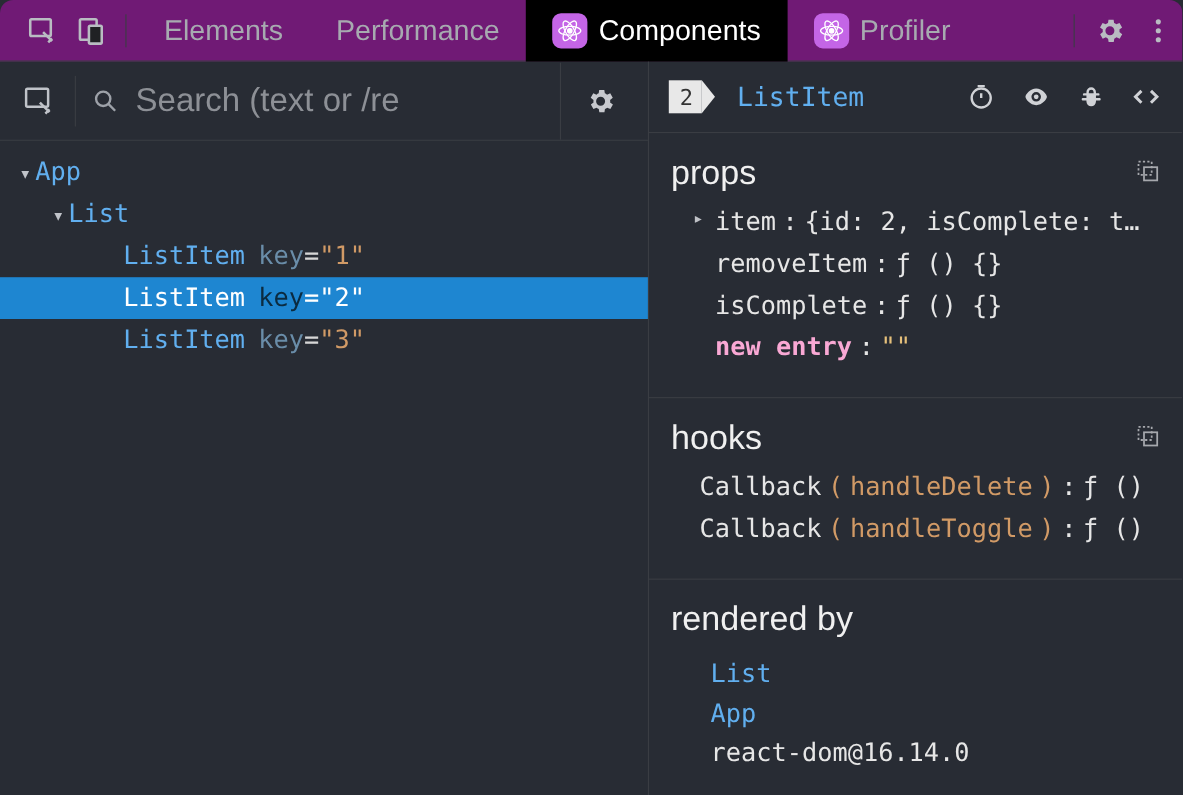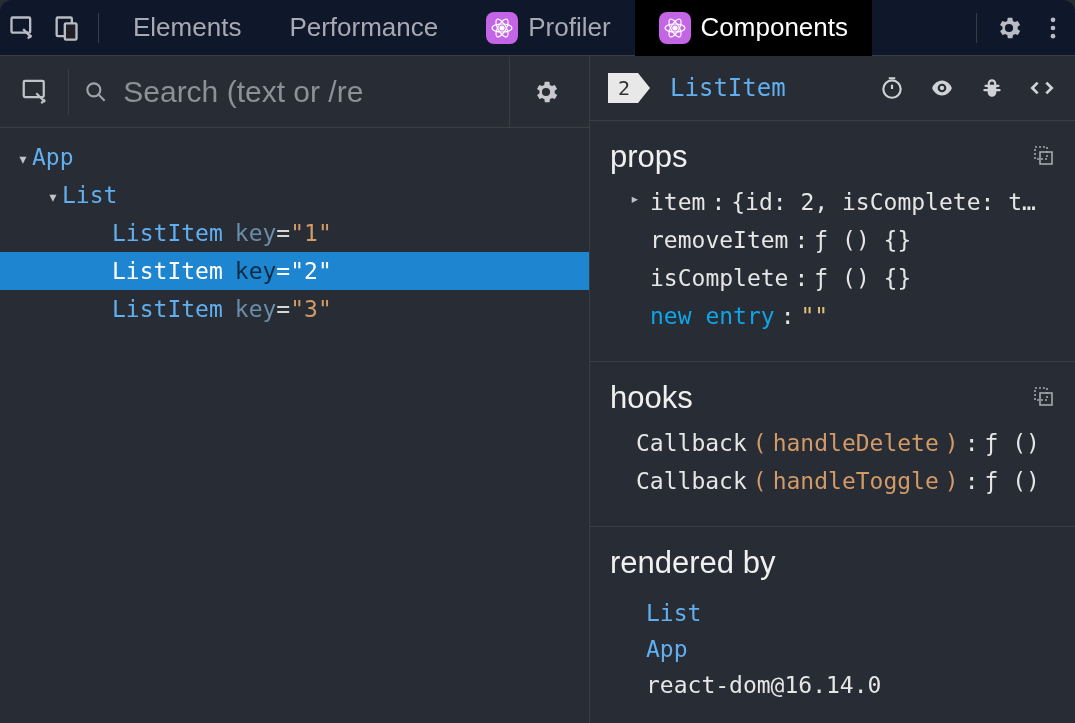--- a/index.html
+++ b/index.html
@@ -9,24 +9,25 @@
     background: #282c34;
     font-family: Menlo, Monaco, "Courier New", monospace;
     font-size: 23px;
     color: #e6e6e6;
     overflow: hidden;
     border-radius: 12px;
   }
   
   .tabbar {
     height: 56px;
-    background: #0f172a;
+    background: #701a75;
     display: flex;
     align-items: center;
     border-bottom: 1px solid #3a3d43;
+    padding-left: 16px;
   }
   .tb-iconbtn {
     width: 44px;
     height: 56px;
     display: flex;
     align-items: center;
     justify-content: center;
     color: #b9bcc2;
   }
   .tb-iconbtn svg { width: 28px; height: 28px; }
@@ -190,21 +191,21 @@
     height: 38px;
     padding-left: 20px;
     white-space: nowrap;
     overflow: hidden;
   }
   .kvline .tri { width: 14px; color:#bfc1c6; font-size:16px;}
   .kvline .tri.r::before{content:"▸";}
   .kv-key { color: #e6e6e6; }
   .kv-colon { color: #e6e6e6; }
   .kv-val { color: #e6e6e6; }
-  .kv-dim { color: #0ea5e9; }
+  .kv-dim { color: #f9a8d4; font-weight: bold; }
   .kv-yellow { color: #e5c07b; }
   .copy-icon svg{width:24px;height:24px;}
   .link { color: #61afef; }
   .rb-list { padding-left: 36px; }
   .rb-item { height:36px; display:flex; align-items:center;}
 </style>
 </head>
 <body>
 
 <div class="tabbar">
@@ -220,43 +221,43 @@
       <rect x="11" y="8" width="10" height="14" rx="1" fill="#202124"></rect>
     </svg>
   </div>
   <div class="tb-div"></div>
 
   <div class="tab">
     <span>Elements</span>
   </div>
   <div class="tab">
     <span>Performance</span>
+  </div>
+  <div class="tab react active">
+    <span class="react-badge">
+      <svg viewBox="0 0 24 24" fill="none" stroke="#fff" stroke-width="1.2">
+        <circle cx="12" cy="12" r="2" fill="#fff"></circle>
+        <ellipse cx="12" cy="12" rx="10" ry="4"></ellipse>
+        <ellipse cx="12" cy="12" rx="10" ry="4" transform="rotate(60 12 12)"></ellipse>
+        <ellipse cx="12" cy="12" rx="10" ry="4" transform="rotate(-60 12 12)"></ellipse>
+      </svg>
+    </span>
+    <span>Components</span>
   </div>
   <div class="tab react">
     <span class="react-badge">
       <svg viewBox="0 0 24 24" fill="none" stroke="#fff" stroke-width="1.2">
         <circle cx="12" cy="12" r="2" fill="#fff"></circle>
         <ellipse cx="12" cy="12" rx="10" ry="4"></ellipse>
         <ellipse cx="12" cy="12" rx="10" ry="4" transform="rotate(60 12 12)"></ellipse>
         <ellipse cx="12" cy="12" rx="10" ry="4" transform="rotate(-60 12 12)"></ellipse>
       </svg>
     </span>
     <span>Profiler</span>
   </div>
-  <div class="tab react active">
-    <span class="react-badge">
-      <svg viewBox="0 0 24 24" fill="none" stroke="#fff" stroke-width="1.2">
-        <circle cx="12" cy="12" r="2" fill="#fff"></circle>
-        <ellipse cx="12" cy="12" rx="10" ry="4"></ellipse>
-        <ellipse cx="12" cy="12" rx="10" ry="4" transform="rotate(60 12 12)"></ellipse>
-        <ellipse cx="12" cy="12" rx="10" ry="4" transform="rotate(-60 12 12)"></ellipse>
-      </svg>
-    </span>
-    <span>Components</span>
-  </div>
 
   <div class="spacer"></div>
   <div class="tb-div"></div>
   <div class="tb-iconbtn">
     <svg viewBox="0 0 24 24" fill="currentColor">
         <path d="M19.4 13a7.5 7.5 0 0 0 .1-1 7.5 7.5 0 0 0-.1-1l2.1-1.6-2-3.5-2.5 1a7.6 7.6 0 0 0-1.7-1l-.4-2.6h-4l-.4 2.6a7.6 7.6 0 0 0-1.7 1l-2.5-1-2 3.5L6.5 11a7.5 7.5 0 0 0-.1 1 7.5 7.5 0 0 0 .1 1l-2.1 1.6 2 3.5 2.5-1a7.6 7.6 0 0 0 1.7 1l.4 2.6h4l.4-2.6a7.6 7.6 0 0 0 1.7-1l2.5 1 2-3.5Zm-7.4 2.5A3.5 3.5 0 1 1 15.5 12 3.5 3.5 0 0 1 12 15.5Z"></path>
       </svg>
   </div>
   <div class="tb-iconbtn">
     <svg viewBox="0 0 24 24" fill="currentColor">

